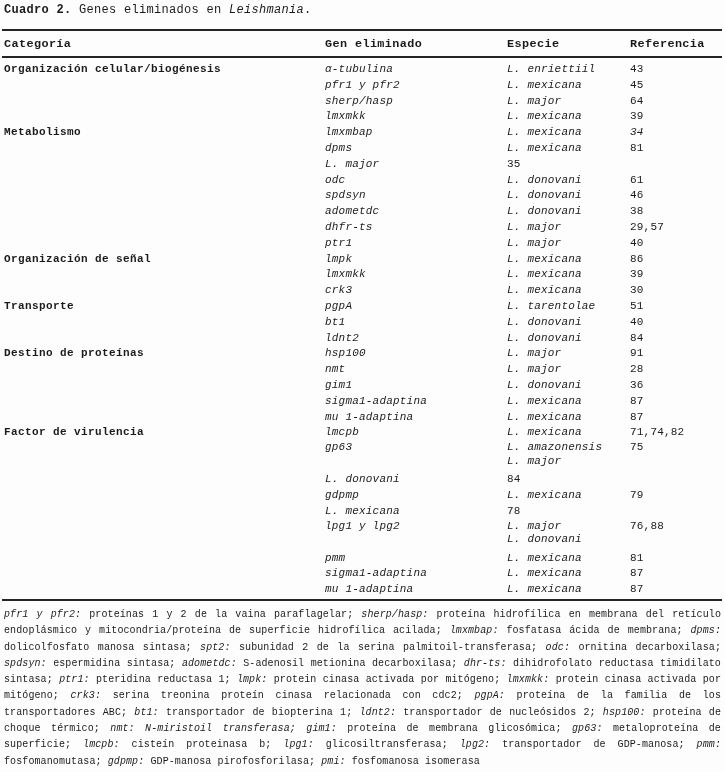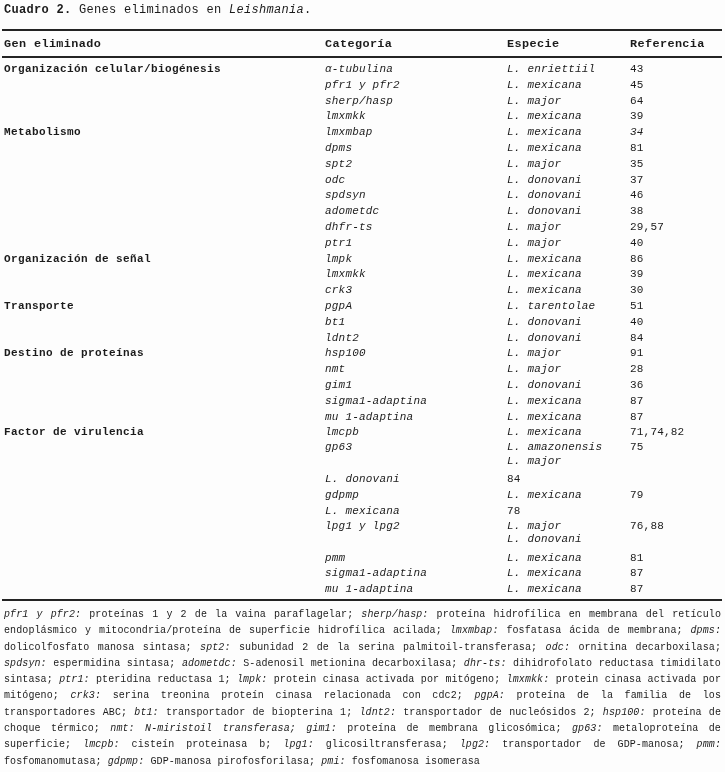--- a/index.html
+++ b/index.html
@@ -74,22 +74,22 @@
 
 <div class="page">
 
   <div class="caption">
     <span class="b">Cuadro 2.</span><span> Genes eliminados en </span><span class="i">Leishmania</span><span>.</span>
   </div>
 
   <div class="rule rule-top"></div>
 
   <div class="header-row grid-cols">
+    <div>Categoría</div>
     <div>Gen eliminado</div>
-    <div>Categoría</div>
     <div>Especie</div>
     <div>Referencia</div>
   </div>
 
   <div class="rule rule-header"></div>
 
   <div class="rows">
       <div class="row grid-cols">
         <div class="cat">Organización celular/biogénesis</div>
         <div class="gene">α-tubulina</div>
@@ -133,33 +133,32 @@
       <div class="row grid-cols">
         <div class="cat"></div>
         <div class="gene">dpms</div>
         <div class="species">
           <div>L. mexicana</div>
         </div>
         <div class="ref">81</div>
       </div>
       <div class="row grid-cols">
         <div class="cat"></div>
-        <div class="gene">spt2</div>
         <div class="species">
           <div>L. major</div>
         </div>
         <div class="ref">35</div>
       </div>
       <div class="row grid-cols">
         <div class="cat"></div>
         <div class="gene">odc</div>
         <div class="species">
           <div>L. donovani</div>
         </div>
-        <div class="ref">37</div>
+        <div class="ref">61</div>
       </div>
       <div class="row grid-cols">
         <div class="cat"></div>
         <div class="gene">spdsyn</div>
         <div class="species">
           <div>L. donovani</div>
         </div>
         <div class="ref">46</div>
       </div>
       <div class="row grid-cols">

